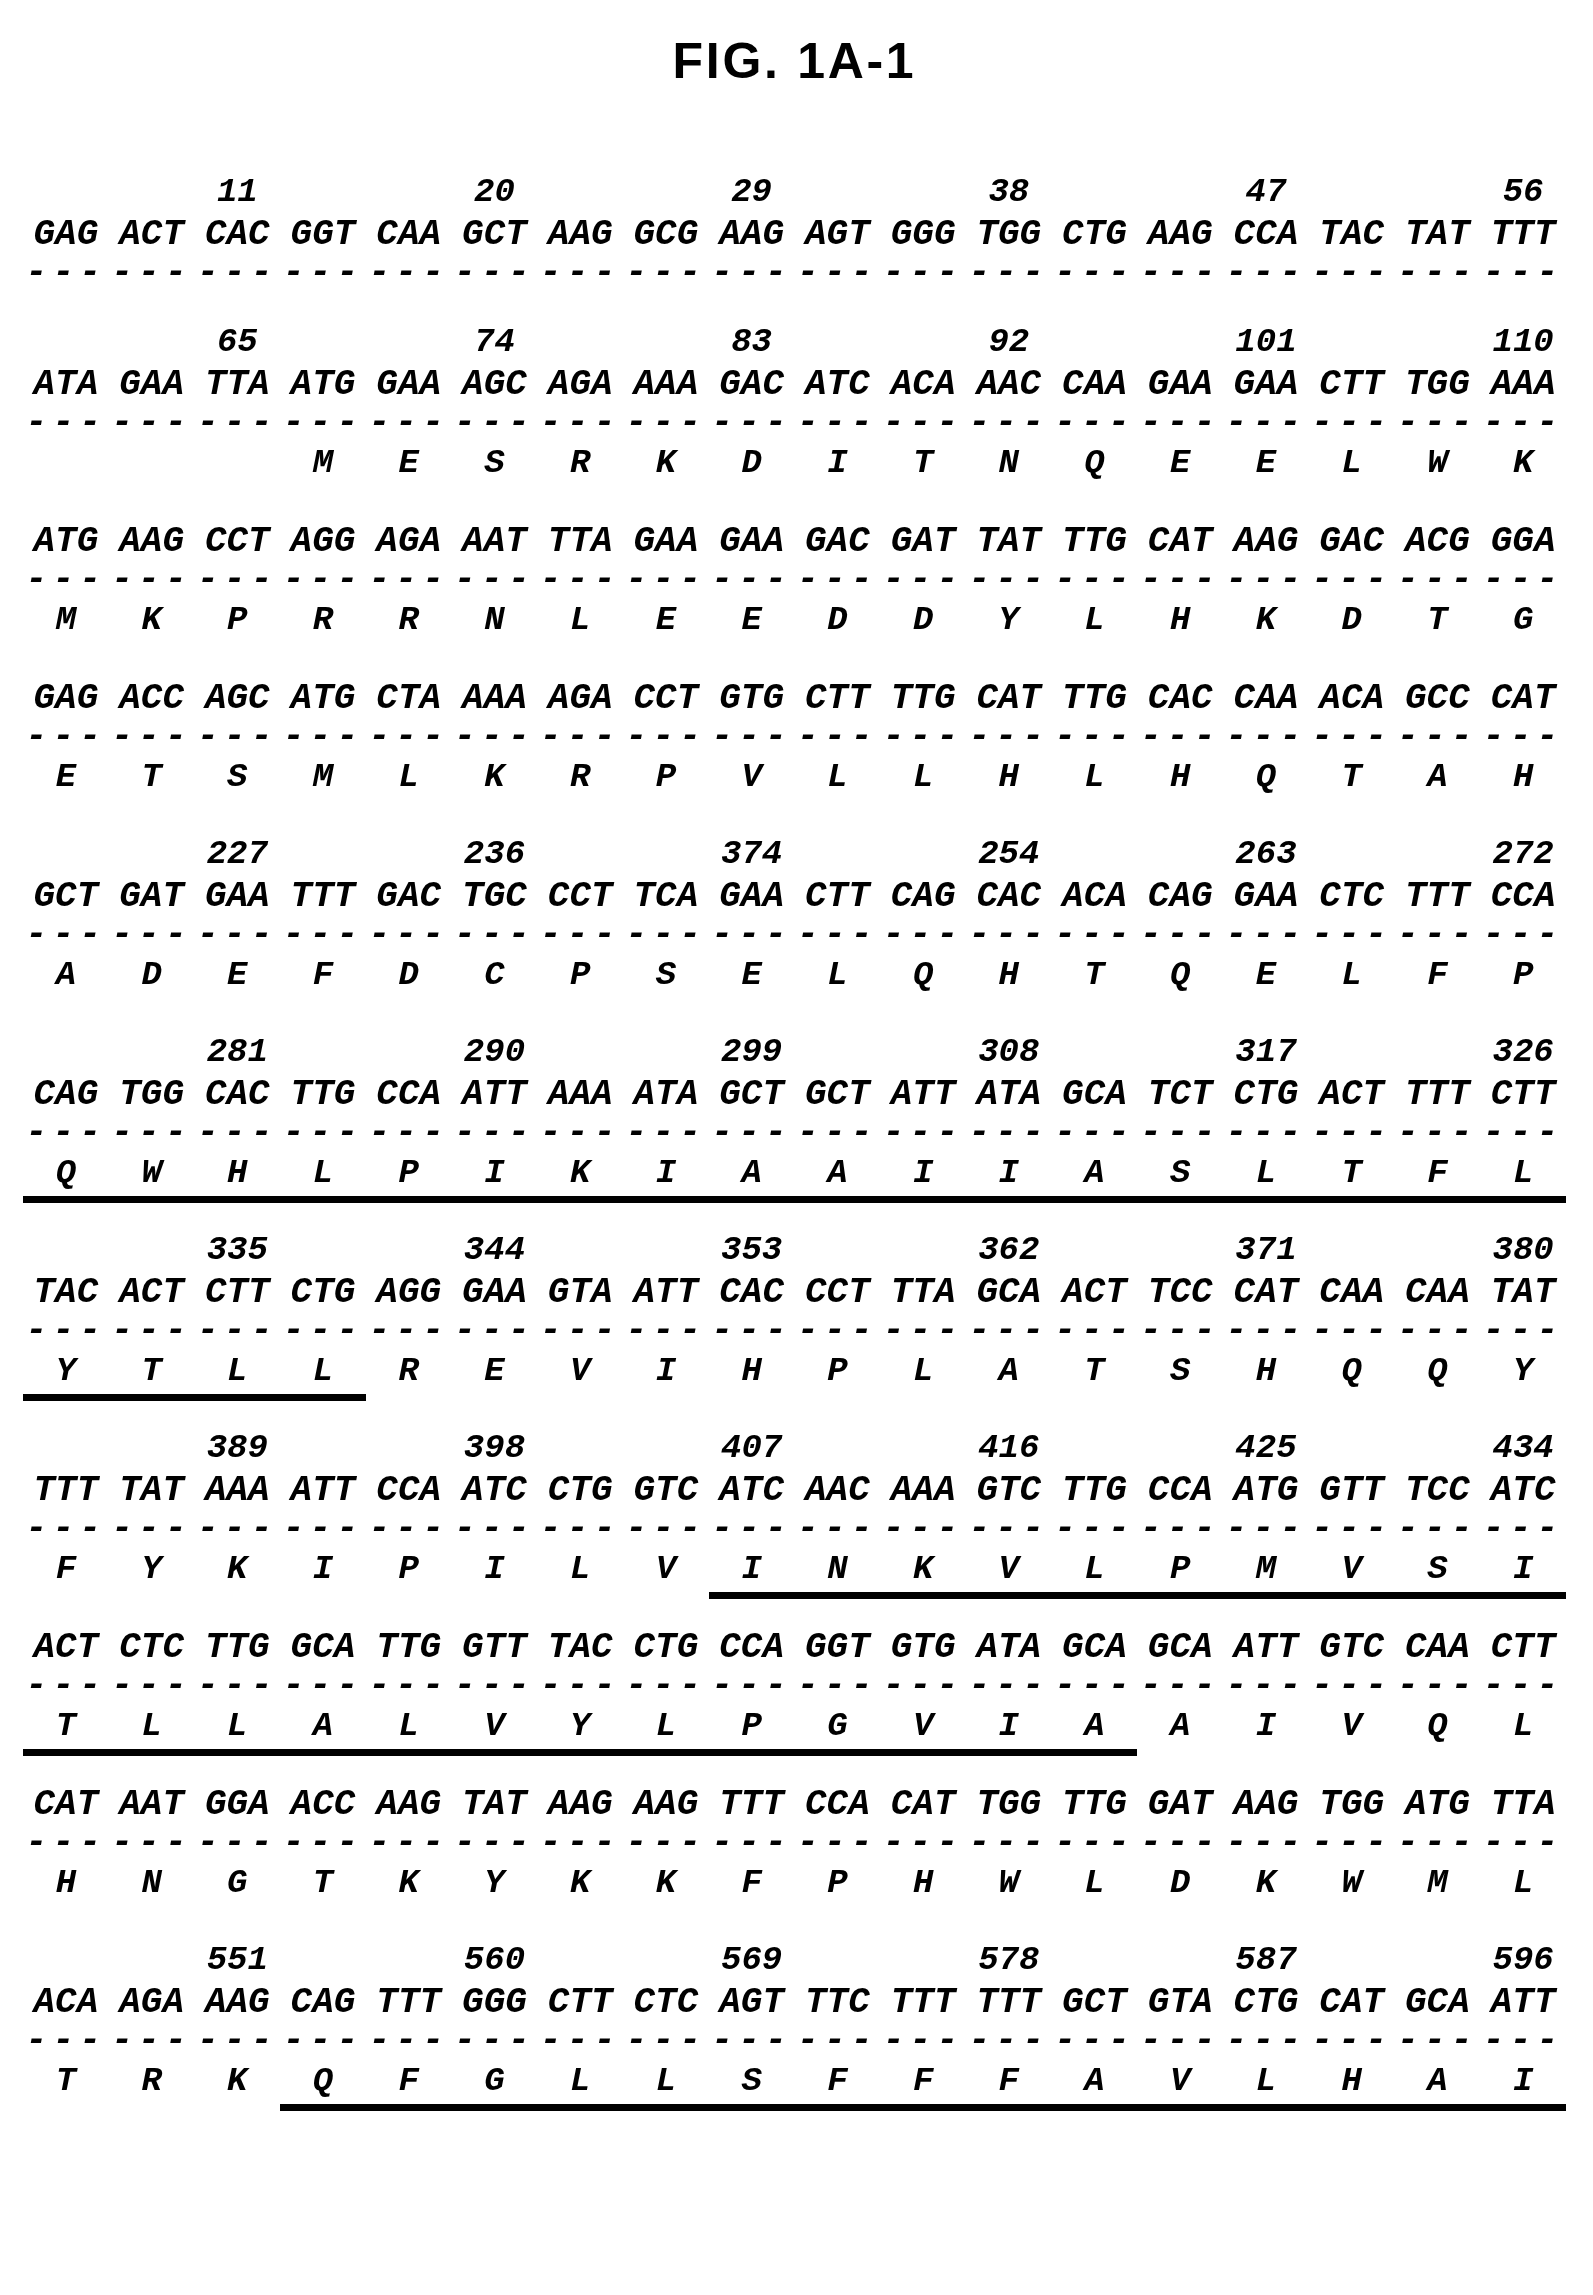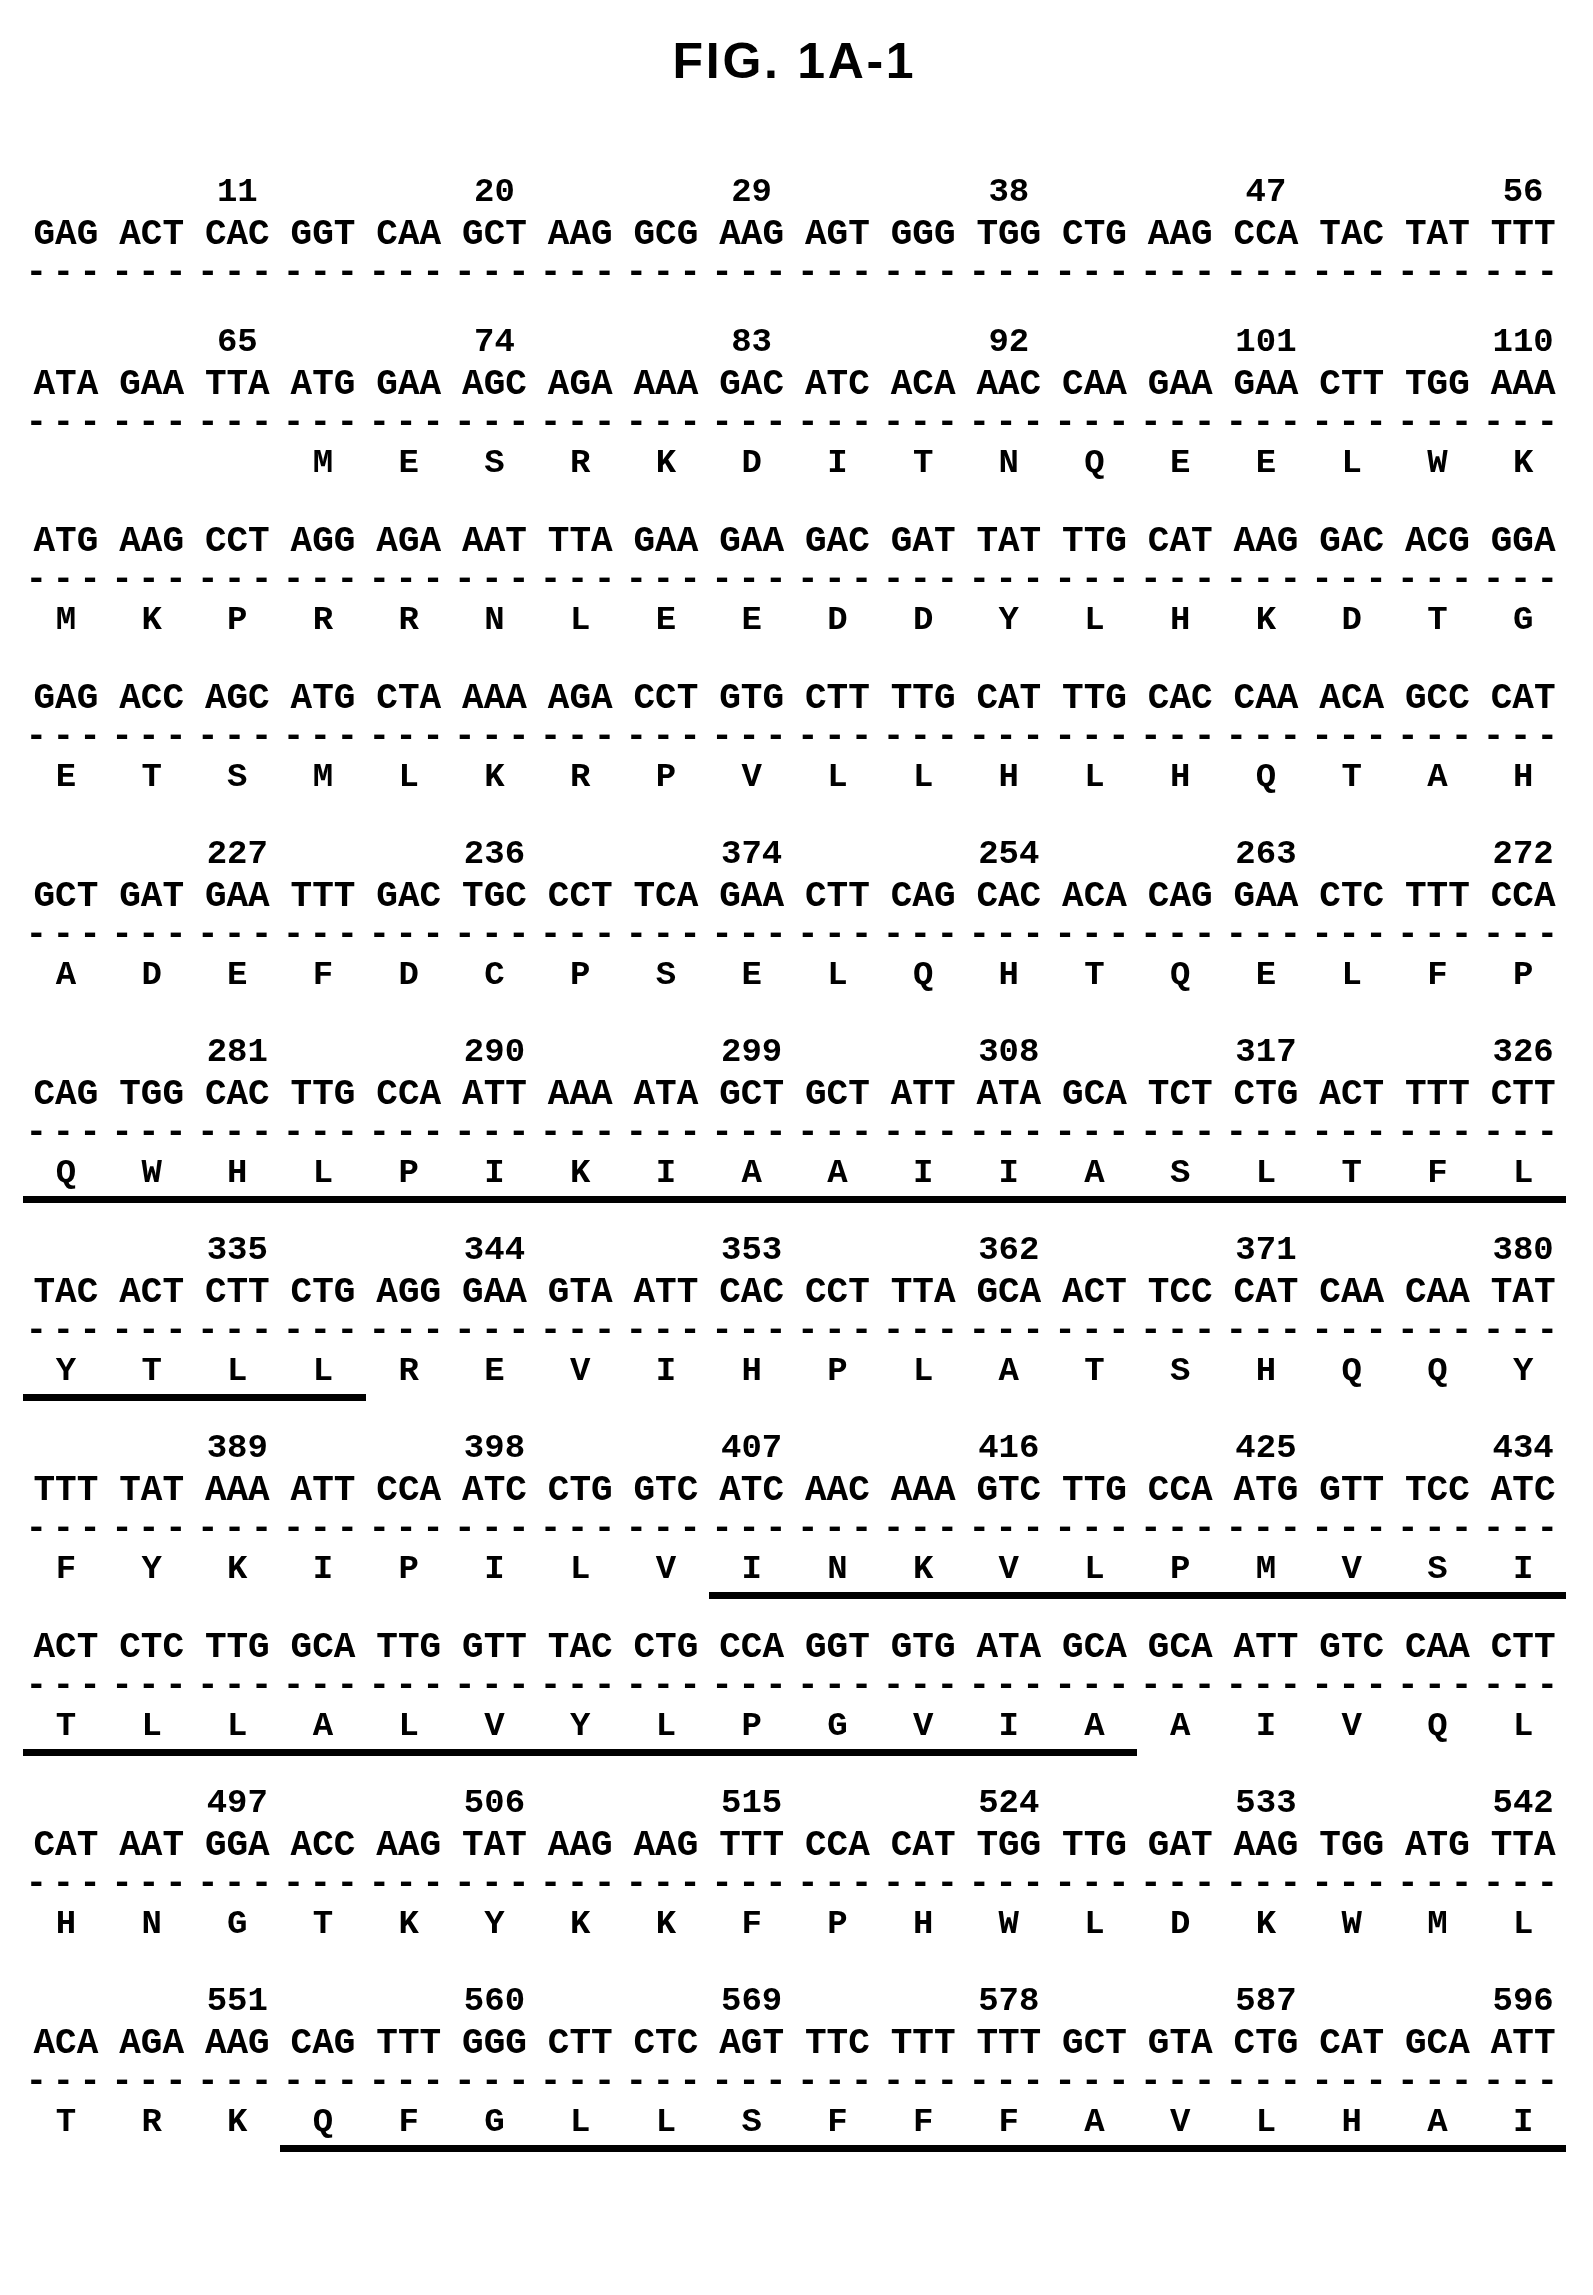--- a/index.html
+++ b/index.html
@@ -23,20 +23,21 @@
     font-size: 50px;
     letter-spacing: 2.7px;
     text-align: center;
     margin: 9px 0 82px 0;
   }
   .listing {
     width: 1543px;
   }
   .seq-block {
     margin-bottom: 27px;
+    font-style: italic;
   }
   .seq-row {
     display: grid;
     grid-template-columns: repeat(18, 1fr);
   }
   .seq-row > div {
     text-align: center;
     white-space: nowrap;
   }
   .pos-row {
@@ -728,40 +729,20 @@
           <div class="u">I</div>
           <div class="u">A</div>
           <div>A</div>
           <div>I</div>
           <div>V</div>
           <div>Q</div>
           <div>L</div>
         </div>
       </div>
       <div class="seq-block">
-        <div class="seq-row pos-row">
-          <div></div>
-          <div></div>
-          <div>497</div>
-          <div></div>
-          <div></div>
-          <div>506</div>
-          <div></div>
-          <div></div>
-          <div>515</div>
-          <div></div>
-          <div></div>
-          <div>524</div>
-          <div></div>
-          <div></div>
-          <div>533</div>
-          <div></div>
-          <div></div>
-          <div>542</div>
-        </div>
         <div class="seq-row codon-row">
           <div>CAT</div>
           <div>AAT</div>
           <div>GGA</div>
           <div>ACC</div>
           <div>AAG</div>
           <div>TAT</div>
           <div>AAG</div>
           <div>AAG</div>
           <div>TTT</div>

